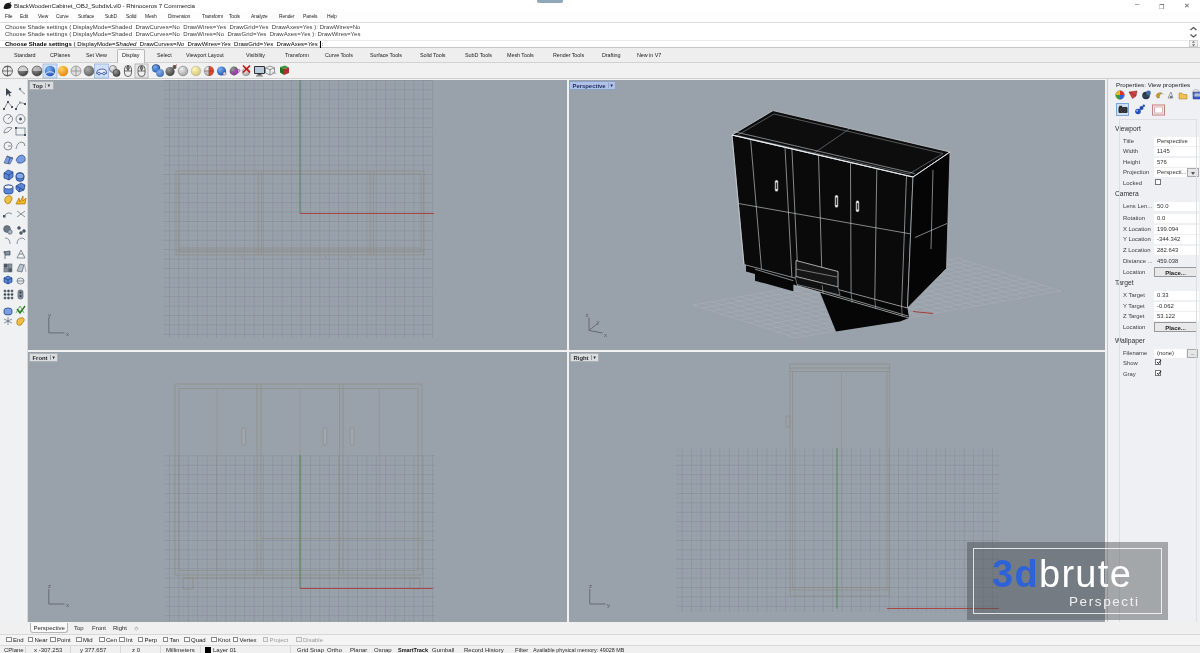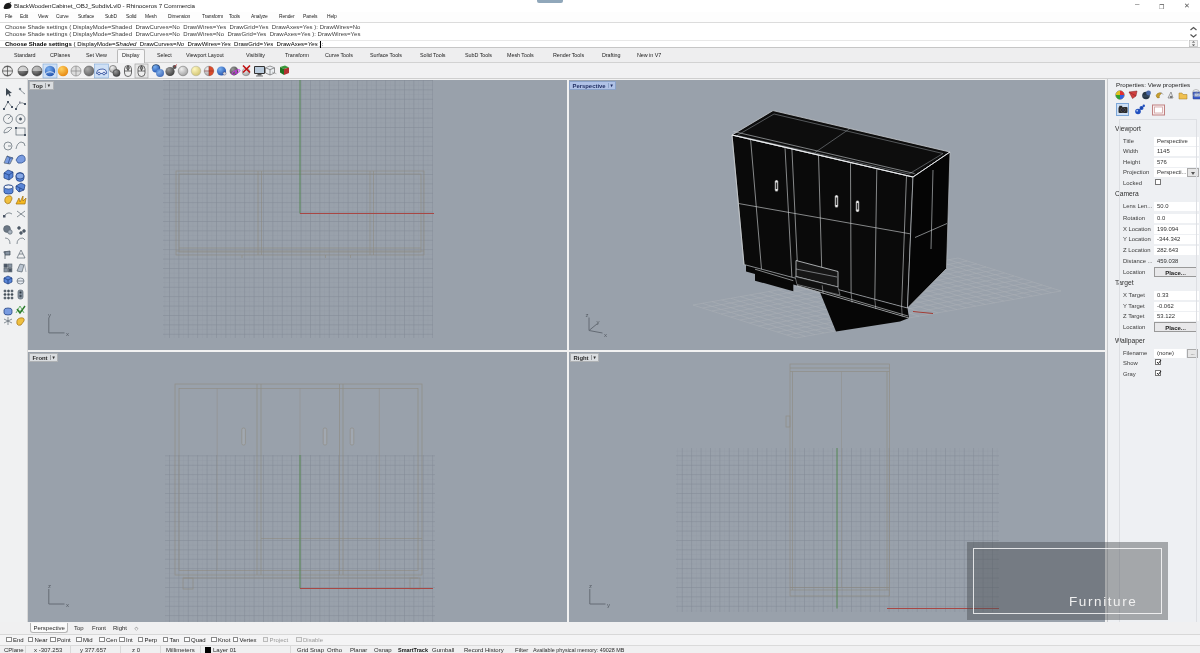--- a/index.html
+++ b/index.html
@@ -649,13 +649,14 @@
 <span class="st" style="left:374px">Osnap</span>
 <span class="st" style="left:398px;font-weight:bold;color:#111;font-size:5.5px;top:1px">SmartTrack</span>
 <span class="st" style="left:432px">Gumball</span>
 <span class="st" style="left:464px">Record History</span>
 <span class="st" style="left:515px">Filter</span>
 <span class="st" style="left:533px;font-size:5.4px;top:1px">Available physical memory: 49028 MB</span>
 </div>
 
 <div id="wm" class="a">
 <div id="wmb" class="a"></div>
-<div id="wmf" class="a">Furniture</div>
+<div id="wmtext" class="a"><b>3d</b>brute</div>
+<div id="wmf" class="a">Perspecti</div>
 </div>
 </body></html>

